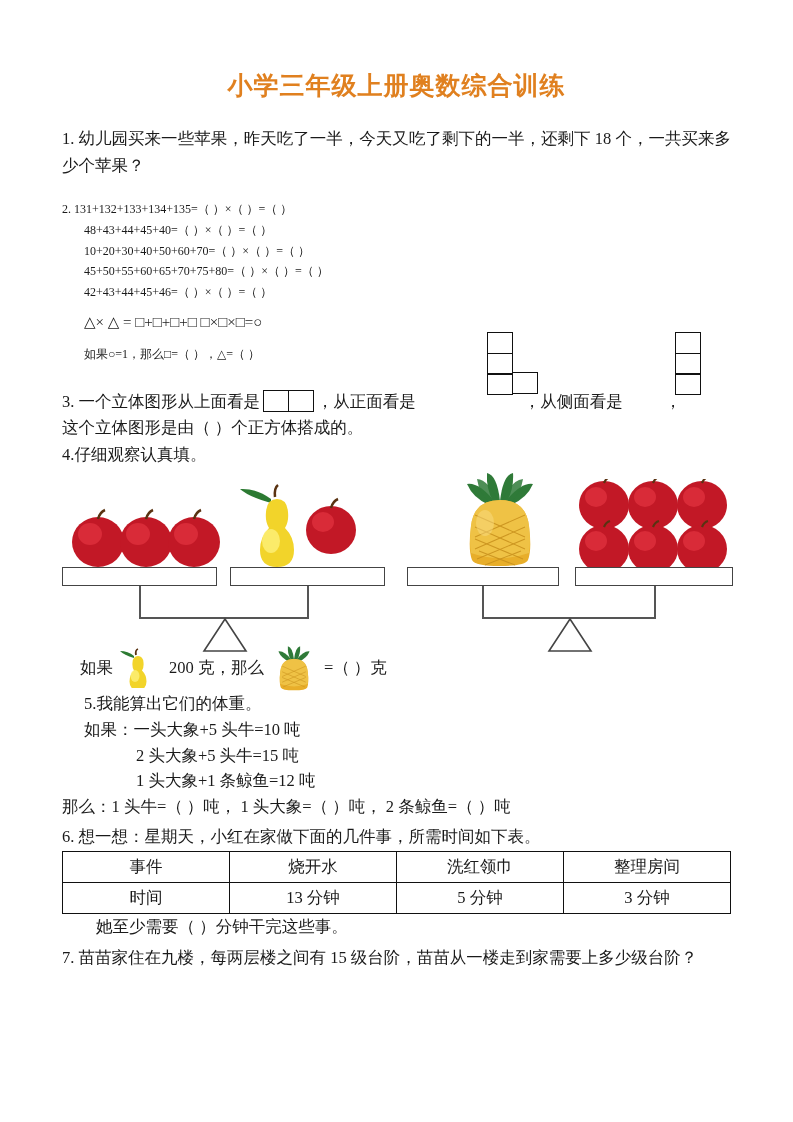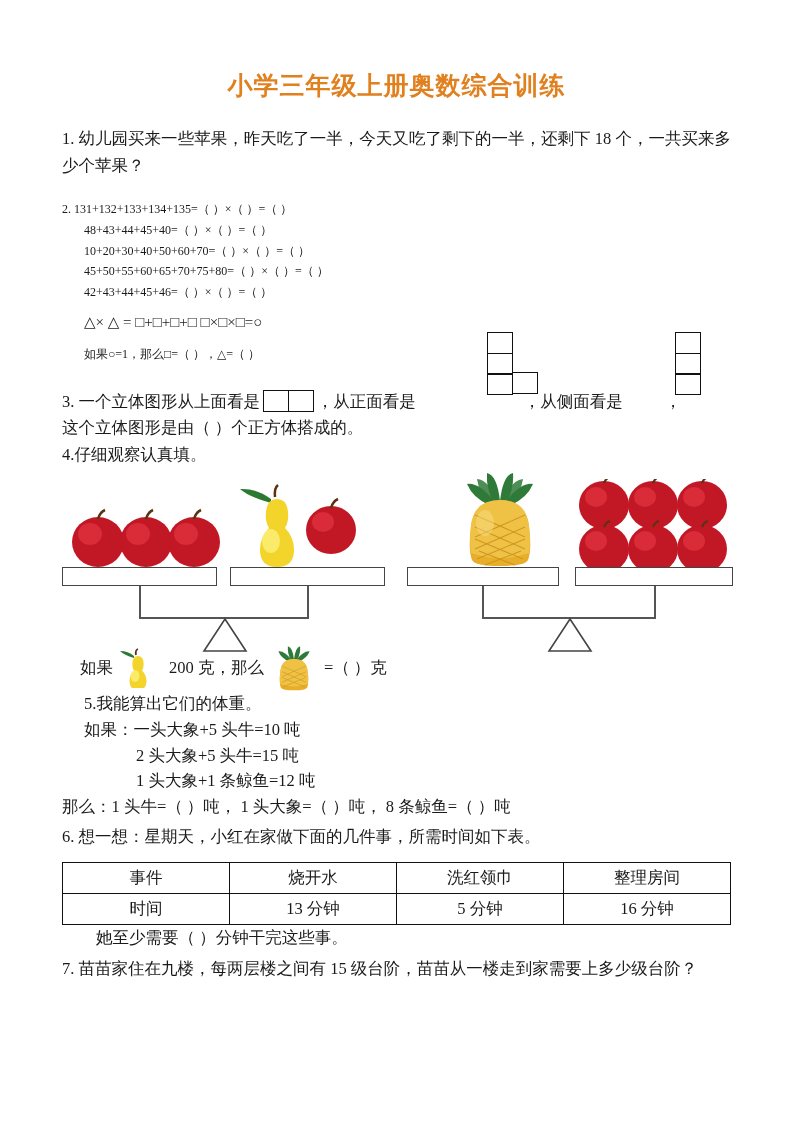--- a/index.html
+++ b/index.html
@@ -69,21 +69,21 @@
   .tri-svg { position: absolute; }
 
   
   .fruit { position: absolute; }
   .apple-svg, .pear-svg, .pine-svg { display: block; }
 
   
   table.tbl {
     border-collapse: collapse;
     width: 100%;
-    margin-top: 12px;
+    margin-top: 1px;
     table-layout: fixed;
   }
   table.tbl td {
     border: 1.4px solid #111;
     text-align: center;
     font-size: 16.5px;
     height: 31px;
     padding: 1px 2px;
   }
 
@@ -266,38 +266,38 @@
       </g>
     </svg>
     <span class="nowrap">=（             ）克</span>
   </div>
 
   <div style="margin-top:0;">
     <div class="q tight indent">5.我能算出它们的体重。</div>
     <div class="q tight indent"><span>如果：</span><span>一头大象+5 头牛=10 吨</span></div>
     <div class="q tight" style="padding-left:74px;">2 头大象+5 头牛=15 吨</div>
     <div class="q tight" style="padding-left:74px;">1 头大象+1 条鲸鱼=12 吨</div>
-    <div class="q tight">那么：1 头牛=（      ）吨，          1 头大象=（      ）吨，          8 条鲸鱼=（      ）吨</div>
+    <div class="q tight">那么：1 头牛=（      ）吨，          1 头大象=（      ）吨，          2 条鲸鱼=（      ）吨</div>
   </div>
 
   <div style="margin-top:4px;">
     <div class="q tight">6. 想一想：星期天，小红在家做下面的几件事，所需时间如下表。</div>
     <table class="tbl">
       <tbody>
           <tr>
         <td>事件</td>
         <td>烧开水</td>
         <td>洗红领巾</td>
         <td>整理房间</td>
       </tr>
       <tr>
         <td>时间</td>
         <td>13 分钟</td>
         <td>5 分钟</td>
-        <td>16 分钟</td>
+        <td>3 分钟</td>
       </tr>
     </tbody>
       </table>
     <div class="q tight" style="padding-left:34px; margin-top:0;">她至少需要（           ）分钟干完这些事。</div>
   </div>
 
   <div class="q tight" style="margin-top:6px; text-align:justify;">7. 苗苗家住在九楼，每两层楼之间有 15 级台阶，苗苗从一楼走到家需要上多少级台阶？</div>
 
 </div>
 

